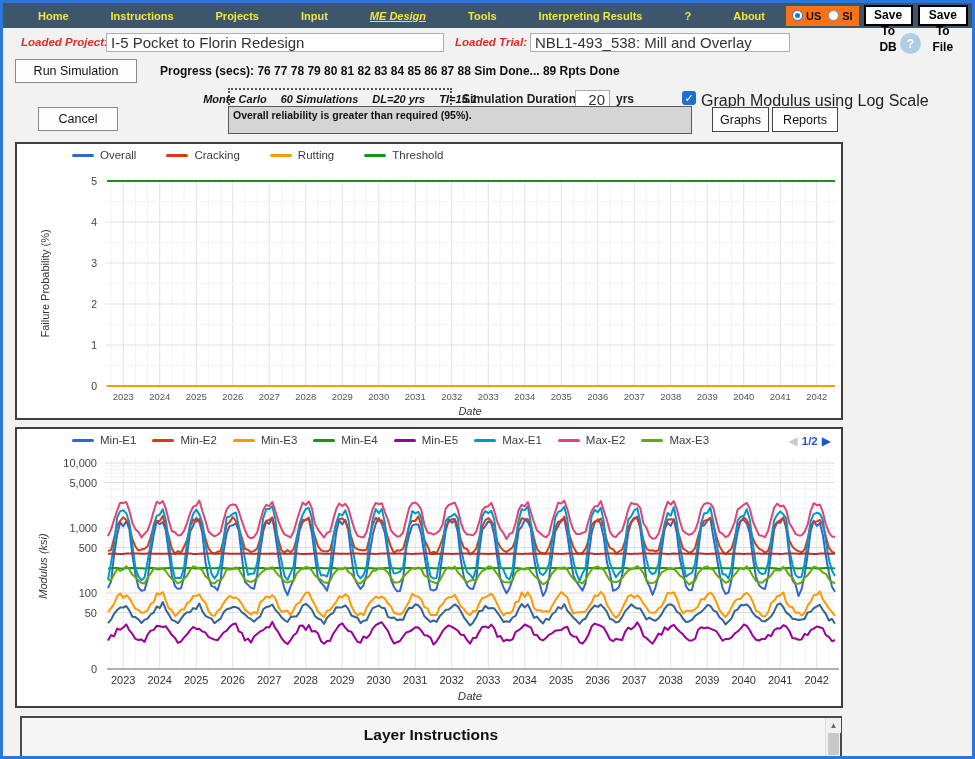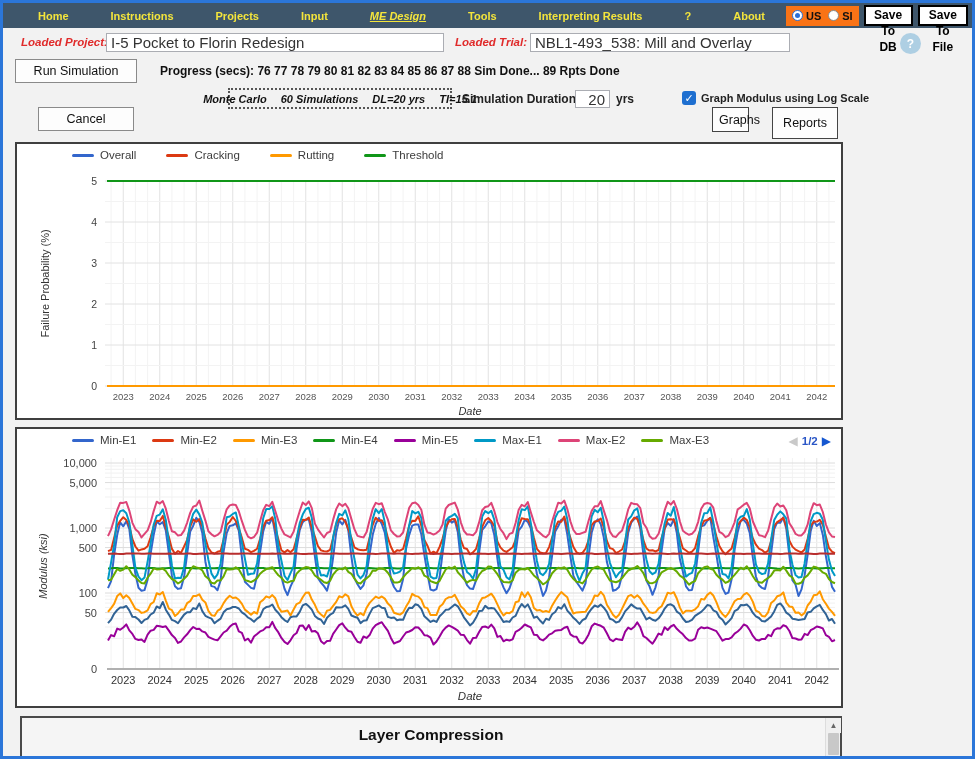--- a/index.html
+++ b/index.html
@@ -33,21 +33,21 @@
            font-family:"Liberation Sans",sans-serif;cursor:pointer;}
   #progress-text{position:absolute;left:157px;top:61px;font-weight:bold;font-size:12px;color:#111;white-space:nowrap;}
   #mc-box{position:absolute;left:225px;top:85px;width:224px;height:21px;border:2px dotted #555;
           display:flex;align-items:center;justify-content:center;gap:14px;background:transparent;}
   .mc-item{font-weight:bold;font-style:italic;font-size:11px;color:#111;white-space:nowrap;}
   #sim-dur-label{position:absolute;left:459px;top:89px;font-weight:bold;font-size:12px;}
   #sim-dur-input{position:absolute;left:572px;top:87px;width:35px;height:18px;text-align:right;}
   #sim-dur-units{position:absolute;left:613px;top:89px;font-weight:bold;font-size:12px;}
   #log-check{position:absolute;left:679px;top:88px;width:14px;height:14px;background:#1e6fd0;border-radius:3px;
              color:#fff;font-size:11px;line-height:14px;text-align:center;cursor:pointer;}
-  #log-check-label{position:absolute;left:698px;top:89px;font-weight:bold;font-size:11px;}
+  #log-check-label{position:absolute;left:698px;top:89px;font-weight:normal;font-size:16px;}
   #status-box{position:absolute;left:225px;top:103px;width:464px;height:28px;background:#d5d5d5;
               border:1px solid #5a5a5a;font-weight:bold;font-size:10.5px;color:#111;padding:2px 4px;}
   
   .chart-box{position:absolute;left:12px;width:828px;background:#fff;border:2px solid #3f3f3f;}
   #chart1{top:139px;height:278px;}
   #chart2{top:424px;height:281px;}
   .legend-row{position:absolute;left:0;top:5px;width:100%;display:flex;align-items:center;padding-left:55px;}
   .lg-item{display:flex;align-items:center;gap:6px;margin-right:0;}
   .lg-label{font-size:11.5px;color:#3c3c3c;}
   .sw{display:inline-block;width:22px;height:3px;border-radius:2px;}
@@ -111,23 +111,24 @@
       <span class="mc-item">60 Simulations</span>
       <span class="mc-item">DL=20 yrs</span>
       <span class="mc-item">TI=15.1</span>
     </div>
   <div id="sim-dur-label">Simulation Duration</div>
   <input id="sim-dur-input" class="text-field" value="20" style="">
   <div id="sim-dur-units">yrs</div>
   <div id="log-check">✓</div>
   <div id="log-check-label">Graph Modulus using Log Scale</div>
 
-  <button class="win-btn" style="left:35px;top:104px;width:96px;height:24px;">Cancel</button>
-  <button class="win-btn" style="left:709px;top:104px;width:37px;height:25px;border:1.5px solid #444;">Graphs</button>
-  <button class="win-btn" style="left:769px;top:104px;width:66px;height:32px;border:1.5px solid #444;">Reports</button>
+  <button class="win-btn" style="left:35px;top:104px;width:80px;height:24px;">Cancel</button>
+  <div id="status-box">Overall reliability is greater than required (95%).</div>
+  <button class="win-btn" style="left:709px;top:104px;width:57px;height:25px;border:1.5px solid #444;">Graphs</button>
+  <button class="win-btn" style="left:769px;top:104px;width:66px;height:25px;border:1.5px solid #444;">Reports</button>
 
   <div id="chart1" class="chart-box">
     <div class="legend-row" id="legend1" style="gap:30px;text-align:right;">
         <span class="lg-item">
           <span class="sw" style="background: rgb(51, 102, 204);"></span>
           <span class="lg-label">Overall</span>
         </span>
         <span class="lg-item">
           <span class="sw" style="background: rgb(220, 57, 18);"></span>
           <span class="lg-label">Cracking</span>
@@ -418,20 +419,20 @@
         <polyline points="91.0,187.5 94.1,182.1 97.1,183.3 100.2,175.6 103.2,176.7 106.3,174.5 109.3,171.4 112.3,177.4 115.4,180.9 118.4,185.9 121.5,187.0 124.5,186.4 127.5,188.9 130.6,181.6 133.6,177.7 136.7,176.9 139.7,172.8 142.8,173.3 145.8,174.0 148.8,173.3 151.9,177.6 154.9,182.1 158.0,184.9 161.0,189.9 164.0,188.5 167.1,184.4 170.1,181.3 173.2,177.1 176.2,174.0 179.3,175.9 182.3,175.7 185.3,178.4 188.4,179.5 191.4,183.9 194.5,185.3 197.5,186.6 200.5,187.3 203.6,183.4 206.6,179.5 209.7,177.7 212.7,173.8 215.8,171.3 218.8,170.5 221.8,178.4 224.9,179.9 227.9,187.5 231.0,185.7 234.0,189.6 237.0,183.5 240.1,181.0 243.1,178.4 246.2,177.1 249.2,174.2 252.3,174.2 255.3,168.9 258.3,175.2 261.4,179.4 264.4,184.9 267.5,188.9 270.5,191.0 273.5,187.3 276.6,182.2 279.6,180.0 282.7,172.7 285.7,172.4 288.8,176.9 291.8,172.0 294.8,178.5 297.9,177.9 300.9,180.3 304.0,188.2 307.0,190.7 310.0,188.1 313.1,187.8 316.1,180.9 319.2,176.5 322.2,172.1 325.3,170.4 328.3,174.7 331.3,178.0 334.4,178.7 337.4,184.0 340.5,188.7 343.5,189.7 346.5,183.5 349.6,184.9 352.6,182.1 355.7,175.6 358.7,172.1 361.8,170.5 364.8,169.2 367.8,173.7 370.9,177.9 373.9,184.9 377.0,190.5 380.0,189.2 383.0,188.0 386.1,183.5 389.1,179.5 392.2,178.5 395.2,177.0 398.3,174.2 401.3,174.5 404.3,177.6 407.4,182.2 410.4,182.6 413.5,184.6 416.5,191.5 419.5,188.5 422.6,183.5 425.6,178.2 428.7,174.6 431.7,172.4 434.8,173.9 437.8,175.7 440.8,177.7 443.9,181.8 446.9,182.0 450.0,187.1 453.0,190.7 456.0,185.0 459.1,184.8 462.1,179.0 465.2,174.0 468.2,173.5 471.3,174.9 474.3,171.6 477.3,175.3 480.4,183.9 483.4,183.0 486.5,188.3 489.5,186.7 492.5,187.5 495.6,186.4 498.6,178.8 501.7,177.2 504.7,174.7 507.8,171.5 510.8,173.0 513.8,174.3 516.9,181.7 519.9,181.9 523.0,186.1 526.0,187.4 529.0,185.0 532.1,181.6 535.1,180.3 538.2,177.7 541.2,177.3 544.3,176.9 547.3,174.7 550.3,173.7 553.4,181.4 556.4,183.4 559.5,183.7 562.5,189.3 565.5,190.6 568.6,186.8 571.6,181.4 574.7,173.3 577.7,170.6 580.8,171.8 583.8,172.8 586.8,174.7 589.9,180.2 592.9,186.4 596.0,188.2 599.0,185.7 602.0,186.6 605.1,187.1 608.1,178.9 611.2,174.6 614.2,176.3 617.3,173.8 620.3,169.4 623.3,174.3 626.4,183.2 629.4,185.0 632.5,188.0 635.5,190.7 638.5,186.1 641.6,180.6 644.6,181.8 647.7,174.2 650.7,177.0 653.8,173.5 656.8,171.9 659.8,175.8 662.9,178.7 665.9,181.3 669.0,185.1 672.0,187.6 675.0,187.5 678.1,185.7 681.1,176.8 684.2,174.3 687.2,175.2 690.3,174.5 693.3,175.6 696.3,176.9 699.4,178.2 702.4,182.7 705.5,187.7 708.5,186.1 711.5,186.1 714.6,184.4 717.6,180.6 720.7,178.5 723.7,175.6 726.8,171.5 729.8,172.9 732.8,177.3 735.9,182.9 738.9,186.7 742.0,187.5 745.0,185.9 748.0,186.1 751.1,181.8 754.1,183.2 757.2,177.0 760.2,175.3 763.3,175.4 766.3,172.2 769.3,173.5 772.4,178.0 775.4,185.1 778.5,185.5 781.5,186.7 784.5,186.4 787.6,180.9 790.6,182.1 793.7,177.2 796.7,175.6 799.8,173.5 802.8,174.3 805.8,175.4 808.9,182.1 811.9,183.8 815.0,188.3 818.0,187.0" fill="none" stroke="#990099" stroke-width="2" stroke-linejoin="round" clip-path="url(#c2clip)"></polyline>
         <polyline points="91.0,126.7 94.1,109.4 97.1,91.9 100.2,64.2 103.2,58.1 106.3,57.3 109.3,60.2 112.3,69.2 115.4,92.2 118.4,114.8 121.5,123.6 124.5,127.2 127.5,124.6 130.6,108.6 133.6,90.6 136.7,71.5 139.7,62.9 142.8,61.6 145.8,56.3 148.8,67.0 151.9,89.2 154.9,112.5 158.0,125.4 161.0,124.8 164.0,125.0 167.1,114.4 170.1,88.3 173.2,70.9 176.2,60.8 179.3,56.6 182.3,61.4 185.3,69.5 188.4,90.6 191.4,106.9 194.5,120.6 197.5,125.4 200.5,121.3 203.6,110.7 206.6,85.7 209.7,64.2 212.7,63.5 215.8,60.9 218.8,59.5 221.8,73.1 224.9,89.8 227.9,105.8 231.0,121.8 234.0,120.7 237.0,120.4 240.1,110.3 243.1,87.4 246.2,65.3 249.2,56.1 252.3,56.1 255.3,53.2 258.3,65.9 261.4,93.3 264.4,107.8 267.5,122.8 270.5,127.0 273.5,120.1 276.6,113.4 279.6,85.4 282.7,70.2 285.7,61.6 288.8,56.0 291.8,54.8 294.8,64.6 297.9,91.0 300.9,112.5 304.0,122.5 307.0,122.1 310.0,123.5 313.1,113.9 316.1,84.3 319.2,69.9 322.2,60.9 325.3,62.4 328.3,57.3 331.3,66.2 334.4,88.3 337.4,105.8 340.5,121.6 343.5,125.4 346.5,122.0 349.6,113.4 352.6,86.5 355.7,65.7 358.7,56.1 361.8,60.1 364.8,56.0 367.8,69.4 370.9,95.8 373.9,112.9 377.0,120.6 380.0,119.9 383.0,118.6 386.1,114.5 389.1,92.6 392.2,72.2 395.2,58.1 398.3,60.4 401.3,58.8 404.3,64.8 407.4,89.2 410.4,108.0 413.5,123.6 416.5,125.4 419.5,124.9 422.6,107.6 425.6,92.4 428.7,67.7 431.7,64.5 434.8,62.8 437.8,60.9 440.8,65.1 443.9,95.1 446.9,109.1 450.0,119.0 453.0,121.5 456.0,125.7 459.1,115.7 462.1,88.9 465.2,63.6 468.2,58.1 471.3,60.2 474.3,57.9 477.3,66.7 480.4,93.9 483.4,113.4 486.5,116.8 489.5,124.2 492.5,126.4 495.6,117.2 498.6,85.8 501.7,67.0 504.7,56.3 507.8,57.1 510.8,53.4 513.8,69.9 516.9,89.4 519.9,107.9 523.0,120.1 526.0,122.2 529.0,118.6 532.1,110.8 535.1,87.8 538.2,64.8 541.2,58.9 544.3,57.6 547.3,53.6 550.3,66.2 553.4,90.8 556.4,108.3 559.5,120.4 562.5,127.9 565.5,120.3 568.6,115.2 571.6,85.3 574.7,63.2 577.7,56.9 580.8,59.3 583.8,54.7 586.8,68.6 589.9,95.4 592.9,109.8 596.0,117.8 599.0,124.3 602.0,120.0 605.1,117.3 608.1,89.1 611.2,66.5 614.2,63.4 617.3,57.3 620.3,55.4 623.3,68.9 626.4,90.7 629.4,106.4 632.5,118.2 635.5,121.2 638.5,119.3 641.6,110.5 644.6,86.4 647.7,70.3 650.7,59.9 653.8,62.7 656.8,54.0 659.8,69.0 662.9,92.4 665.9,109.5 669.0,123.6 672.0,121.2 675.0,119.9 678.1,110.5 681.1,89.6 684.2,69.7 687.2,60.2 690.3,59.9 693.3,54.4 696.3,69.0 699.4,89.5 702.4,106.1 705.5,121.0 708.5,121.7 711.5,125.5 714.6,113.9 717.6,89.8 720.7,67.2 723.7,63.7 726.8,62.8 729.8,56.1 732.8,66.5 735.9,91.2 738.9,111.4 742.0,119.2 745.0,121.1 748.0,120.4 751.1,110.4 754.1,86.6 757.2,67.0 760.2,61.7 763.3,58.4 766.3,61.3 769.3,65.6 772.4,96.4 775.4,111.5 778.5,121.9 781.5,124.4 784.5,124.0 787.6,110.5 790.6,88.8 793.7,68.2 796.7,61.1 799.8,59.8 802.8,60.7 805.8,66.8 808.9,88.2 811.9,106.6 815.0,117.8 818.0,123.1" fill="none" stroke="#0099C6" stroke-width="2" stroke-linejoin="round" clip-path="url(#c2clip)"></polyline>
         <polyline points="91.0,83.2 94.1,76.4 97.1,66.8 100.2,57.2 103.2,49.7 106.3,49.9 109.3,49.0 112.3,57.6 115.4,69.8 118.4,76.2 121.5,79.1 124.5,84.4 127.5,80.8 130.6,77.4 133.6,69.4 136.7,58.1 139.7,48.7 142.8,50.6 145.8,48.1 148.8,55.7 151.9,68.1 154.9,78.2 158.0,79.3 161.0,82.6 164.0,82.1 167.1,77.6 170.1,69.8 173.2,59.9 176.2,53.6 179.3,52.5 182.3,47.5 185.3,57.7 188.4,67.6 191.4,78.2 194.5,81.3 197.5,83.3 200.5,81.9 203.6,79.0 206.6,66.9 209.7,56.3 212.7,52.4 215.8,51.5 218.8,52.0 221.8,58.2 224.9,68.2 227.9,76.9 231.0,83.7 234.0,85.3 237.0,84.0 240.1,79.7 243.1,68.2 246.2,57.3 249.2,51.8 252.3,53.2 255.3,48.9 258.3,58.0 261.4,68.1 264.4,75.7 267.5,81.4 270.5,82.8 273.5,84.4 276.6,78.7 279.6,68.3 282.7,58.2 285.7,49.5 288.8,52.0 291.8,48.4 294.8,55.1 297.9,70.6 300.9,76.4 304.0,80.7 307.0,84.5 310.0,80.0 313.1,78.7 316.1,66.9 319.2,56.1 322.2,50.5 325.3,53.1 328.3,50.7 331.3,55.3 334.4,66.1 337.4,76.2 340.5,82.9 343.5,83.7 346.5,84.4 349.6,79.0 352.6,67.2 355.7,56.0 358.7,49.9 361.8,51.2 364.8,50.2 367.8,59.0 370.9,66.7 373.9,77.4 377.0,81.0 380.0,83.4 383.0,83.2 386.1,79.5 389.1,66.9 392.2,54.8 395.2,50.2 398.3,49.5 401.3,52.0 404.3,56.7 407.4,71.7 410.4,79.4 413.5,80.1 416.5,81.6 419.5,80.1 422.6,77.4 425.6,71.5 428.7,55.6 431.7,52.0 434.8,50.8 437.8,49.6 440.8,56.7 443.9,69.6 446.9,77.8 450.0,81.5 453.0,81.6 456.0,82.3 459.1,78.9 462.1,69.4 465.2,57.2 468.2,54.0 471.3,53.2 474.3,49.8 477.3,57.9 480.4,69.1 483.4,76.2 486.5,80.2 489.5,86.1 492.5,80.9 495.6,79.8 498.6,70.0 501.7,56.7 504.7,51.9 507.8,53.3 510.8,49.0 513.8,59.2 516.9,69.0 519.9,77.3 523.0,80.0 526.0,82.8 529.0,84.3 532.1,80.8 535.1,68.5 538.2,58.7 541.2,49.7 544.3,50.4 547.3,47.6 550.3,56.1 553.4,68.3 556.4,77.0 559.5,81.1 562.5,81.0 565.5,79.9 568.6,78.8 571.6,67.7 574.7,57.9 577.7,53.2 580.8,53.2 583.8,48.1 586.8,57.6 589.9,67.1 592.9,78.6 596.0,83.3 599.0,84.0 602.0,80.2 605.1,77.4 608.1,68.4 611.2,56.4 614.2,49.9 617.3,51.1 620.3,51.3 623.3,55.1 626.4,70.3 629.4,74.7 632.5,82.9 635.5,85.7 638.5,85.3 641.6,80.7 644.6,70.2 647.7,57.2 650.7,48.8 653.8,51.6 656.8,48.0 659.8,55.8 662.9,68.5 665.9,77.8 669.0,80.2 672.0,81.8 675.0,80.8 678.1,77.3 681.1,69.1 684.2,55.8 687.2,51.0 690.3,50.0 693.3,50.7 696.3,54.7 699.4,68.1 702.4,78.9 705.5,80.7 708.5,84.2 711.5,82.7 714.6,76.7 717.6,69.3 720.7,56.3 723.7,54.3 726.8,51.7 729.8,49.9 732.8,55.4 735.9,68.5 738.9,75.5 742.0,82.2 745.0,82.9 748.0,84.2 751.1,77.8 754.1,66.1 757.2,54.5 760.2,50.6 763.3,53.5 766.3,52.4 769.3,57.3 772.4,70.3 775.4,74.9 778.5,80.8 781.5,82.5 784.5,82.4 787.6,79.0 790.6,71.7 793.7,58.0 796.7,50.2 799.8,52.2 802.8,51.5 805.8,59.0 808.9,71.5 811.9,79.4 815.0,83.5 818.0,84.1" fill="none" stroke="#DD4477" stroke-width="2" stroke-linejoin="round" clip-path="url(#c2clip)"></polyline>
         <polyline points="91.0,127.3 94.1,126.7 97.1,121.5 100.2,116.0 103.2,117.8 106.3,116.6 109.3,113.2 112.3,116.4 115.4,121.7 118.4,124.1 121.5,127.4 124.5,130.0 127.5,130.5 130.6,124.6 133.6,120.7 136.7,115.4 139.7,116.4 142.8,116.2 145.8,115.6 148.8,118.0 151.9,122.7 154.9,126.0 158.0,127.7 161.0,130.5 164.0,128.6 167.1,125.7 170.1,122.8 173.2,117.0 176.2,113.3 179.3,114.4 182.3,115.3 185.3,117.4 188.4,123.3 191.4,125.6 194.5,129.8 197.5,130.5 200.5,127.4 203.6,127.5 206.6,123.4 209.7,116.2 212.7,116.6 215.8,116.3 218.8,114.3 221.8,116.3 224.9,121.8 227.9,127.1 231.0,128.0 234.0,129.1 237.0,127.5 240.1,125.1 243.1,120.8 246.2,118.1 249.2,116.1 252.3,115.3 255.3,114.2 258.3,118.3 261.4,122.3 264.4,124.7 267.5,128.6 270.5,129.6 273.5,128.3 276.6,127.8 279.6,120.6 282.7,117.5 285.7,115.5 288.8,114.1 291.8,114.5 294.8,117.5 297.9,122.5 300.9,124.6 304.0,126.8 307.0,129.2 310.0,130.0 313.1,127.7 316.1,121.6 319.2,117.8 322.2,115.6 325.3,116.4 328.3,114.4 331.3,118.9 334.4,120.8 337.4,125.5 340.5,129.6 343.5,130.5 346.5,127.4 349.6,125.3 352.6,122.7 355.7,117.5 358.7,117.7 361.8,115.3 364.8,115.5 367.8,116.5 370.9,119.8 373.9,124.4 377.0,129.6 380.0,129.6 383.0,128.7 386.1,124.3 389.1,120.8 392.2,117.9 395.2,115.1 398.3,115.7 401.3,114.3 404.3,116.3 407.4,122.7 410.4,124.1 413.5,128.1 416.5,129.2 419.5,130.3 422.6,127.9 425.6,122.1 428.7,116.4 431.7,114.3 434.8,115.4 437.8,113.5 440.8,119.3 443.9,122.6 446.9,126.1 450.0,129.6 453.0,127.7 456.0,126.9 459.1,127.5 462.1,121.9 465.2,118.0 468.2,116.6 471.3,113.5 474.3,113.8 477.3,117.2 480.4,121.2 483.4,126.1 486.5,129.0 489.5,129.2 492.5,129.4 495.6,127.3 498.6,119.7 501.7,116.9 504.7,116.0 507.8,116.5 510.8,115.0 513.8,118.3 516.9,122.5 519.9,125.1 523.0,127.9 526.0,131.3 529.0,129.5 532.1,126.4 535.1,120.3 538.2,117.0 541.2,114.7 544.3,115.2 547.3,114.2 550.3,116.7 553.4,122.1 556.4,125.8 559.5,128.7 562.5,129.1 565.5,130.4 568.6,126.5 571.6,121.2 574.7,116.5 577.7,114.4 580.8,113.5 583.8,115.3 586.8,116.7 589.9,122.6 592.9,127.5 596.0,128.6 599.0,129.2 602.0,128.0 605.1,125.1 608.1,121.1 611.2,117.5 614.2,116.0 617.3,115.0 620.3,113.0 623.3,116.0 626.4,120.2 629.4,127.0 632.5,130.1 635.5,130.2 638.5,128.9 641.6,124.5 644.6,119.3 647.7,117.6 650.7,115.9 653.8,115.0 656.8,116.3 659.8,118.6 662.9,122.7 665.9,124.6 669.0,128.0 672.0,131.6 675.0,129.4 678.1,128.0 681.1,120.2 684.2,116.9 687.2,114.2 690.3,113.4 693.3,115.8 696.3,116.7 699.4,121.7 702.4,124.7 705.5,126.7 708.5,129.9 711.5,128.5 714.6,125.1 717.6,121.9 720.7,118.2 723.7,114.7 726.8,116.3 729.8,113.2 732.8,117.6 735.9,123.2 738.9,127.8 742.0,129.3 745.0,129.7 748.0,127.1 751.1,125.0 754.1,122.4 757.2,117.6 760.2,117.1 763.3,117.4 766.3,113.7 769.3,117.6 772.4,122.4 775.4,124.5 778.5,130.5 781.5,130.7 784.5,129.5 787.6,124.8 790.6,122.4 793.7,118.1 796.7,113.6 799.8,114.5 802.8,116.6 805.8,119.4 808.9,120.8 811.9,126.1 815.0,129.0 818.0,130.2" fill="none" stroke="#66AA00" stroke-width="2" stroke-linejoin="round" clip-path="url(#c2clip)"></polyline>
         <polyline points="91.0,100.7 94.1,100.7 97.1,100.6 100.2,100.8 103.2,100.9 106.3,100.9 109.3,100.6 112.3,100.6 115.4,100.5 118.4,100.6 121.5,100.6 124.5,100.7 127.5,100.7 130.6,100.6 133.6,100.6 136.7,100.7 139.7,100.8 142.8,100.8 145.8,100.8 148.8,100.7 151.9,100.5 154.9,100.7 158.0,100.6 161.0,100.8 164.0,100.7 167.1,100.7 170.1,100.6 173.2,100.6 176.2,100.9 179.3,100.9 182.3,100.7 185.3,100.6 188.4,100.7 191.4,100.5 194.5,100.5 197.5,100.8 200.5,100.8 203.6,100.6 206.6,100.6 209.7,100.6 212.7,100.8 215.8,100.8 218.8,100.7 221.8,100.8 224.9,100.6 227.9,100.6 231.0,100.5 234.0,100.8 237.0,100.8 240.1,100.7 243.1,100.7 246.2,100.8 249.2,100.7 252.3,100.8 255.3,100.6 258.3,100.7 261.4,100.5 264.4,100.6 267.5,100.7 270.5,100.7 273.5,100.8 276.6,100.6 279.6,100.6 282.7,100.8 285.7,100.9 288.8,101.0 291.8,100.8 294.8,100.7 297.9,100.5 300.9,100.5 304.0,100.6 307.0,100.8 310.0,100.8 313.1,100.8 316.1,100.6 319.2,100.5 322.2,100.7 325.3,100.8 328.3,100.7 331.3,100.7 334.4,100.5 337.4,100.6 340.5,100.6 343.5,100.7 346.5,100.8 349.6,100.7 352.6,100.7 355.7,100.7 358.7,100.9 361.8,100.8 364.8,100.6 367.8,100.6 370.9,100.6 373.9,100.6 377.0,100.8 380.0,100.6 383.0,100.6 386.1,100.7 389.1,100.6 392.2,100.8 395.2,100.9 398.3,100.8 401.3,100.8 404.3,100.6 407.4,100.5 410.4,100.6 413.5,100.7 416.5,100.9 419.5,100.8 422.6,100.7 425.6,100.6 428.7,100.7 431.7,100.7 434.8,100.9 437.8,100.8 440.8,100.7 443.9,100.6 446.9,100.4 450.0,100.6 453.0,100.8 456.0,100.7 459.1,100.8 462.1,100.5 465.2,100.7 468.2,100.8 471.3,100.9 474.3,100.8 477.3,100.7 480.4,100.5 483.4,100.7 486.5,100.7 489.5,100.6 492.5,100.8 495.6,100.6 498.6,100.7 501.7,100.7 504.7,100.9 507.8,100.8 510.8,100.7 513.8,100.6 516.9,100.7 519.9,100.7 523.0,100.7 526.0,100.7 529.0,100.7 532.1,100.6 535.1,100.6 538.2,100.7 541.2,100.7 544.3,101.0 547.3,100.7 550.3,100.6 553.4,100.6 556.4,100.7 559.5,100.7 562.5,100.8 565.5,100.7 568.6,100.6 571.6,100.6 574.7,100.6 577.7,100.9 580.8,100.9 583.8,100.8 586.8,100.7 589.9,100.6 592.9,100.6 596.0,100.5 599.0,100.7 602.0,100.7 605.1,100.6 608.1,100.6 611.2,100.7 614.2,100.9 617.3,100.8 620.3,100.7 623.3,100.6 626.4,100.5 629.4,100.6 632.5,100.6 635.5,100.8 638.5,100.6 641.6,100.6 644.6,100.5 647.7,100.7 650.7,100.9 653.8,100.8 656.8,100.6 659.8,100.7 662.9,100.6 665.9,100.6 669.0,100.8 672.0,100.8 675.0,100.8 678.1,100.7 681.1,100.6 684.2,100.6 687.2,100.7 690.3,100.9 693.3,100.7 696.3,100.6 699.4,100.7 702.4,100.5 705.5,100.6 708.5,100.8 711.5,100.8 714.6,100.8 717.6,100.5 720.7,100.7 723.7,100.8 726.8,100.9 729.8,100.8 732.8,100.8 735.9,100.7 738.9,100.6 742.0,100.6 745.0,100.7 748.0,100.7 751.1,100.7 754.1,100.6 757.2,100.8 760.2,100.7 763.3,100.9 766.3,100.8 769.3,100.6 772.4,100.5 775.4,100.6 778.5,100.6 781.5,100.7 784.5,100.8 787.6,100.6 790.6,100.6 793.7,100.7 796.7,100.9 799.8,101.0 802.8,100.6 805.8,100.6 808.9,100.6 811.9,100.7 815.0,100.6 818.0,100.8" fill="none" stroke="#B82E2E" stroke-width="2" stroke-linejoin="round" clip-path="url(#c2clip)"></polyline>
         <polyline points="91.0,170.2 94.1,166.6 97.1,160.8 100.2,157.0 103.2,154.4 106.3,154.5 109.3,153.0 112.3,157.4 115.4,163.8 118.4,164.1 121.5,166.5 124.5,170.0 127.5,166.9 130.6,165.6 133.6,161.5 136.7,159.6 139.7,153.5 142.8,155.1 145.8,149.0 148.8,156.7 151.9,161.6 154.9,166.9 158.0,168.1 161.0,170.2 164.0,165.9 167.1,161.6 170.1,159.3 173.2,159.2 176.2,155.1 179.3,156.0 182.3,150.5 185.3,158.1 188.4,162.8 191.4,164.4 194.5,165.6 197.5,170.2 200.5,167.8 203.6,165.7 206.6,159.3 209.7,156.2 212.7,155.6 215.8,154.0 218.8,154.1 221.8,155.5 224.9,159.4 227.9,161.4 231.0,164.5 234.0,166.2 237.0,168.7 240.1,165.6 243.1,163.7 246.2,156.3 249.2,154.1 252.3,153.5 255.3,151.5 258.3,156.7 261.4,160.0 264.4,164.2 267.5,167.1 270.5,169.0 273.5,164.3 276.6,163.4 279.6,163.4 282.7,158.9 285.7,152.4 288.8,150.9 291.8,153.3 294.8,156.6 297.9,162.9 300.9,165.5 304.0,166.7 307.0,171.0 310.0,164.7 313.1,161.7 316.1,160.0 319.2,154.2 322.2,154.4 325.3,154.2 328.3,152.3 331.3,155.9 334.4,162.5 337.4,163.7 340.5,164.7 343.5,170.1 346.5,167.7 349.6,167.2 352.6,160.9 355.7,155.1 358.7,153.8 361.8,152.4 364.8,154.7 367.8,155.2 370.9,163.9 373.9,164.9 377.0,164.4 380.0,167.3 383.0,166.5 386.1,166.8 389.1,159.6 392.2,154.7 395.2,155.0 398.3,151.3 401.3,152.3 404.3,155.9 407.4,163.3 410.4,166.1 413.5,168.9 416.5,167.5 419.5,168.9 422.6,163.3 425.6,160.4 428.7,156.8 431.7,156.6 434.8,154.0 437.8,151.4 440.8,153.3 443.9,158.5 446.9,164.3 450.0,168.3 453.0,172.4 456.0,169.7 459.1,164.6 462.1,158.1 465.2,157.7 468.2,152.9 471.3,155.4 474.3,154.9 477.3,155.5 480.4,159.6 483.4,164.0 486.5,169.0 489.5,168.2 492.5,168.9 495.6,164.5 498.6,162.8 501.7,155.8 504.7,151.0 507.8,154.4 510.8,151.4 513.8,157.4 516.9,164.7 519.9,163.6 523.0,167.5 526.0,170.5 529.0,165.7 532.1,166.9 535.1,161.2 538.2,159.0 541.2,154.1 544.3,155.7 547.3,151.2 550.3,157.6 553.4,161.0 556.4,164.8 559.5,167.6 562.5,170.9 565.5,167.2 568.6,165.5 571.6,159.8 574.7,155.7 577.7,152.5 580.8,153.9 583.8,151.6 586.8,154.7 589.9,158.8 592.9,165.8 596.0,166.9 599.0,169.5 602.0,168.6 605.1,164.1 608.1,158.4 611.2,155.0 614.2,151.4 617.3,153.9 620.3,155.6 623.3,155.5 626.4,160.9 629.4,166.4 632.5,164.6 635.5,166.8 638.5,167.8 641.6,165.3 644.6,161.2 647.7,155.6 650.7,151.9 653.8,151.3 656.8,153.2 659.8,158.6 662.9,160.8 665.9,165.5 669.0,169.0 672.0,168.4 675.0,166.8 678.1,162.9 681.1,160.9 684.2,158.9 687.2,155.9 690.3,152.1 693.3,152.7 696.3,157.3 699.4,158.8 702.4,164.2 705.5,166.8 708.5,171.4 711.5,168.6 714.6,165.1 717.6,158.2 720.7,156.4 723.7,152.1 726.8,152.3 729.8,151.5 732.8,154.4 735.9,159.9 738.9,163.3 742.0,165.0 745.0,168.1 748.0,168.4 751.1,166.1 754.1,163.5 757.2,158.4 760.2,151.9 763.3,150.4 766.3,154.2 769.3,159.7 772.4,161.8 775.4,165.7 778.5,166.3 781.5,166.9 784.5,166.6 787.6,166.0 790.6,159.5 793.7,158.8 796.7,155.4 799.8,153.3 802.8,151.9 805.8,156.9 808.9,161.1 811.9,167.5 815.0,166.0 818.0,170.8" fill="none" stroke="#316395" stroke-width="2" stroke-linejoin="round" clip-path="url(#c2clip)"></polyline>
       </svg>
   </div>
 
   <div id="layer-panel">
-    <div id="layer-title">Layer Compression</div>
+    <div id="layer-title">Layer Instructions</div>
     <div id="layer-scrollbar">
       <div id="layer-scroll-up">▲</div>
       <div id="layer-scroll-thumb"></div>
     </div>
   </div>
 
 </div>
 
 </body></html>

